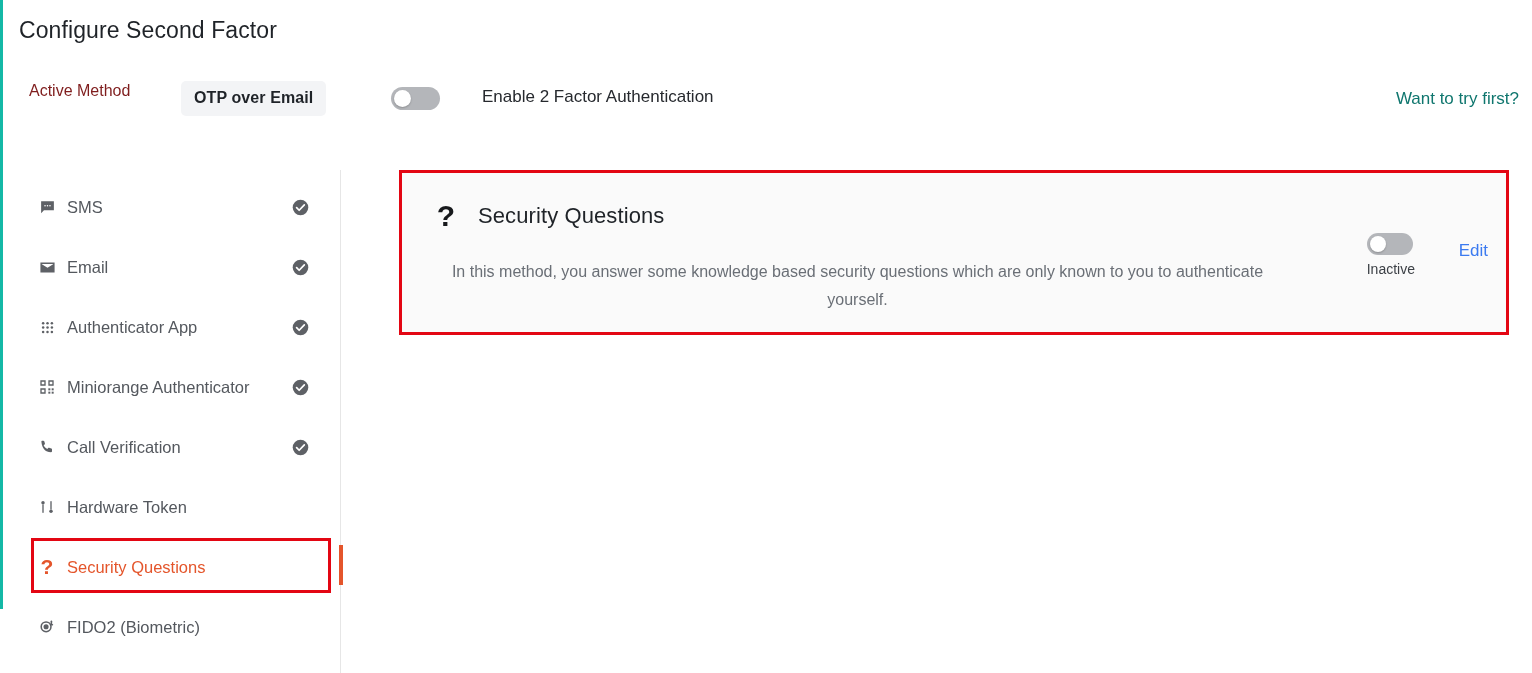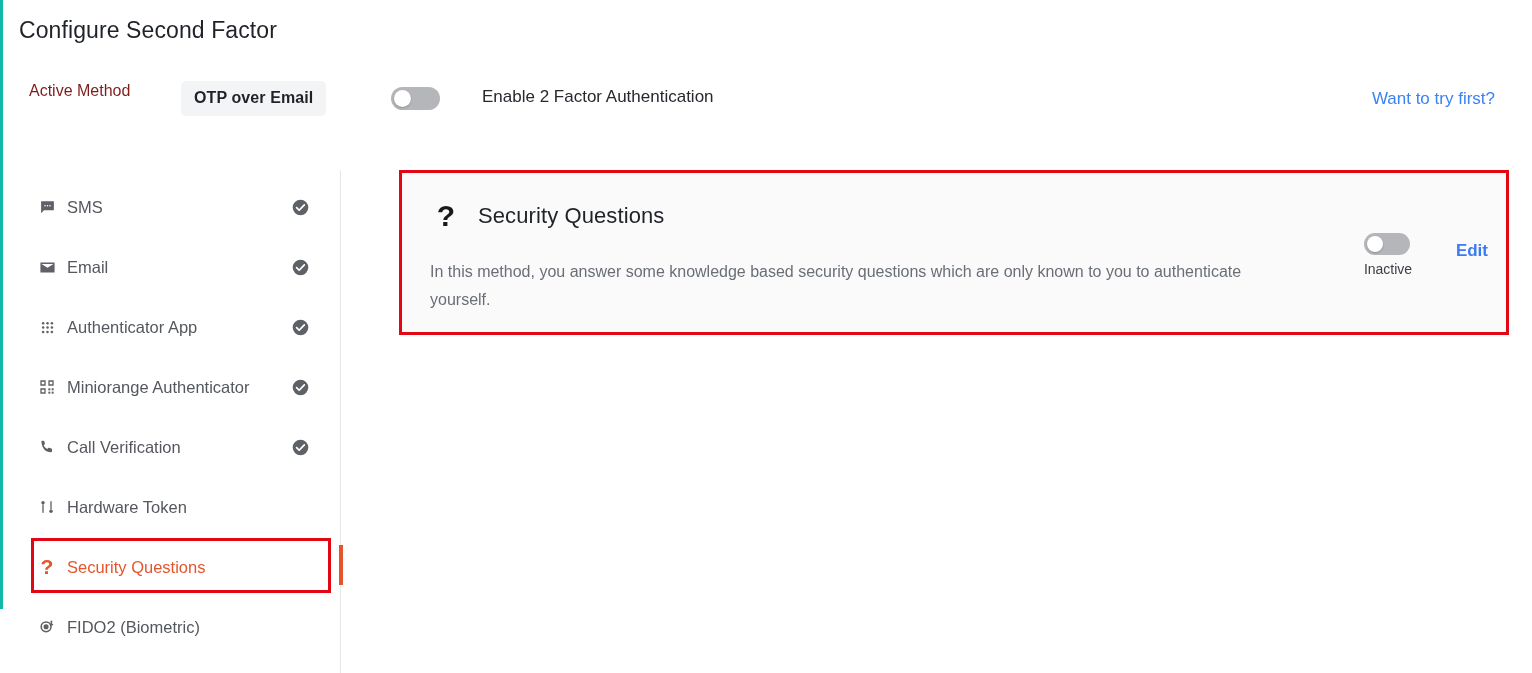--- a/index.html
+++ b/index.html
@@ -72,23 +72,23 @@
     box-shadow: 0 1px 2px rgba(0,0,0,.22);
   }
   .enable-label {
     margin-left: 42px;
     font-size: 17px;
     color: #26292e;
     white-space: nowrap;
   }
   .try-first-link {
     position: absolute;
-    right: 40px; top: 11px;
+    right: 16px; top: 11px;
     font-size: 17px;
-    color: #3b82f6;
+    color: #0f766e;
     text-decoration: none;
     cursor: pointer;
     white-space: nowrap;
   }
 
   
   .sidebar {
     position: absolute;
     left: 0; top: 170px;
     width: 338px; height: 503px;
@@ -171,20 +171,21 @@
     color: #1f2328;
     letter-spacing: .1px;
   }
   .card-desc {
     position: absolute;
     left: 30px; top: 87px;
     width: 855px;
     font-size: 16px;
     line-height: 28px;
     color: #6a6f76;
+    text-align: center;
   }
   .card-right {
     position: absolute;
     right: 20px; top: 62px;
     display: flex;
     align-items: flex-start;
   }
   .toggle-col {
     display: flex;
     flex-direction: column;
@@ -194,21 +195,21 @@
   .switch.small { width: 46px; height: 22px; }
   .switch.small .knob { width: 16px; height: 16px; }
   .toggle-state {
     margin-top: 6px;
     font-size: 14px;
     color: #3c4046;
   }
   .edit-link {
     margin-left: 22px; margin-top: 8px;
     font-size: 17px;
-    font-weight: 700;
+    font-weight: 400;
     color: #3b7af0;
     text-decoration: none;
     cursor: pointer;
   }
 
   
   .anno-card {
     position: absolute;
     left: 396px; top: 170px;
     width: 1110px; height: 165px;

